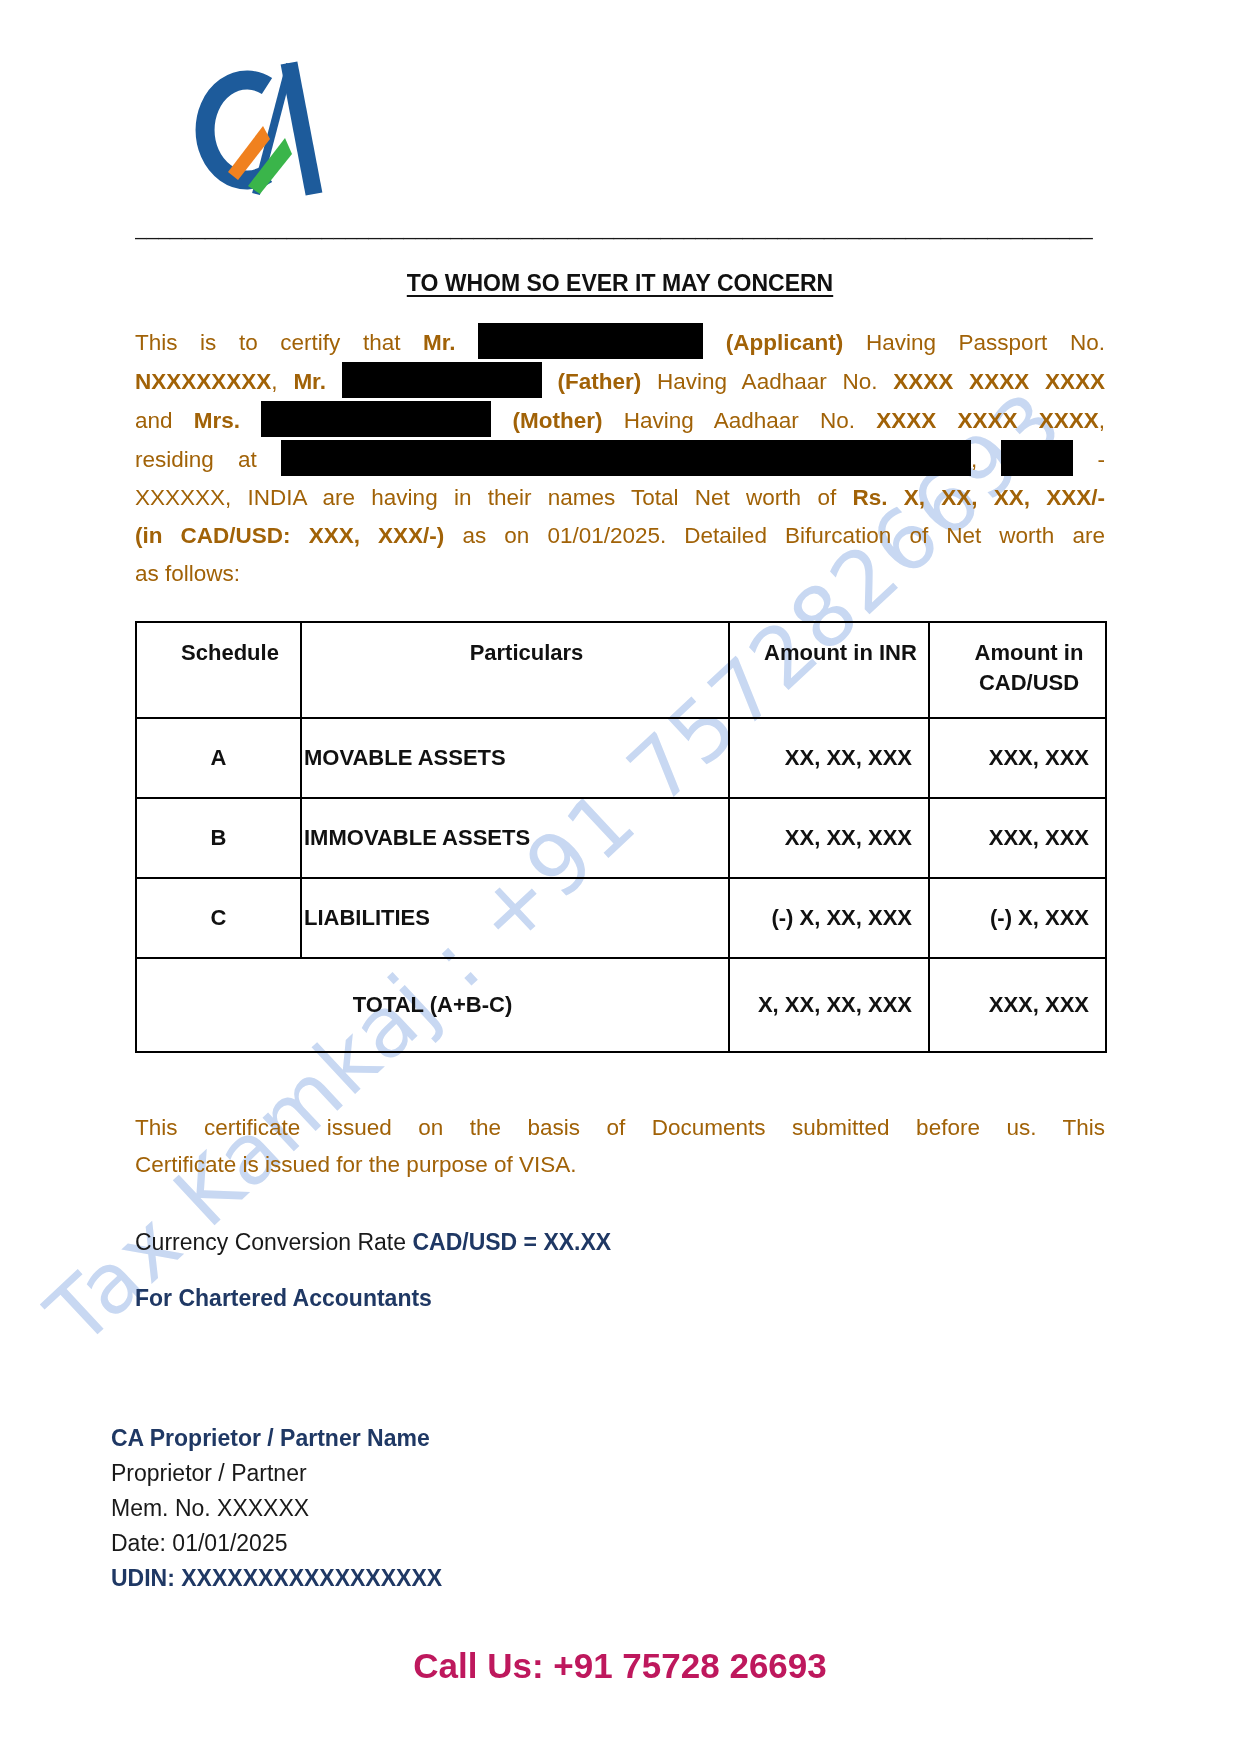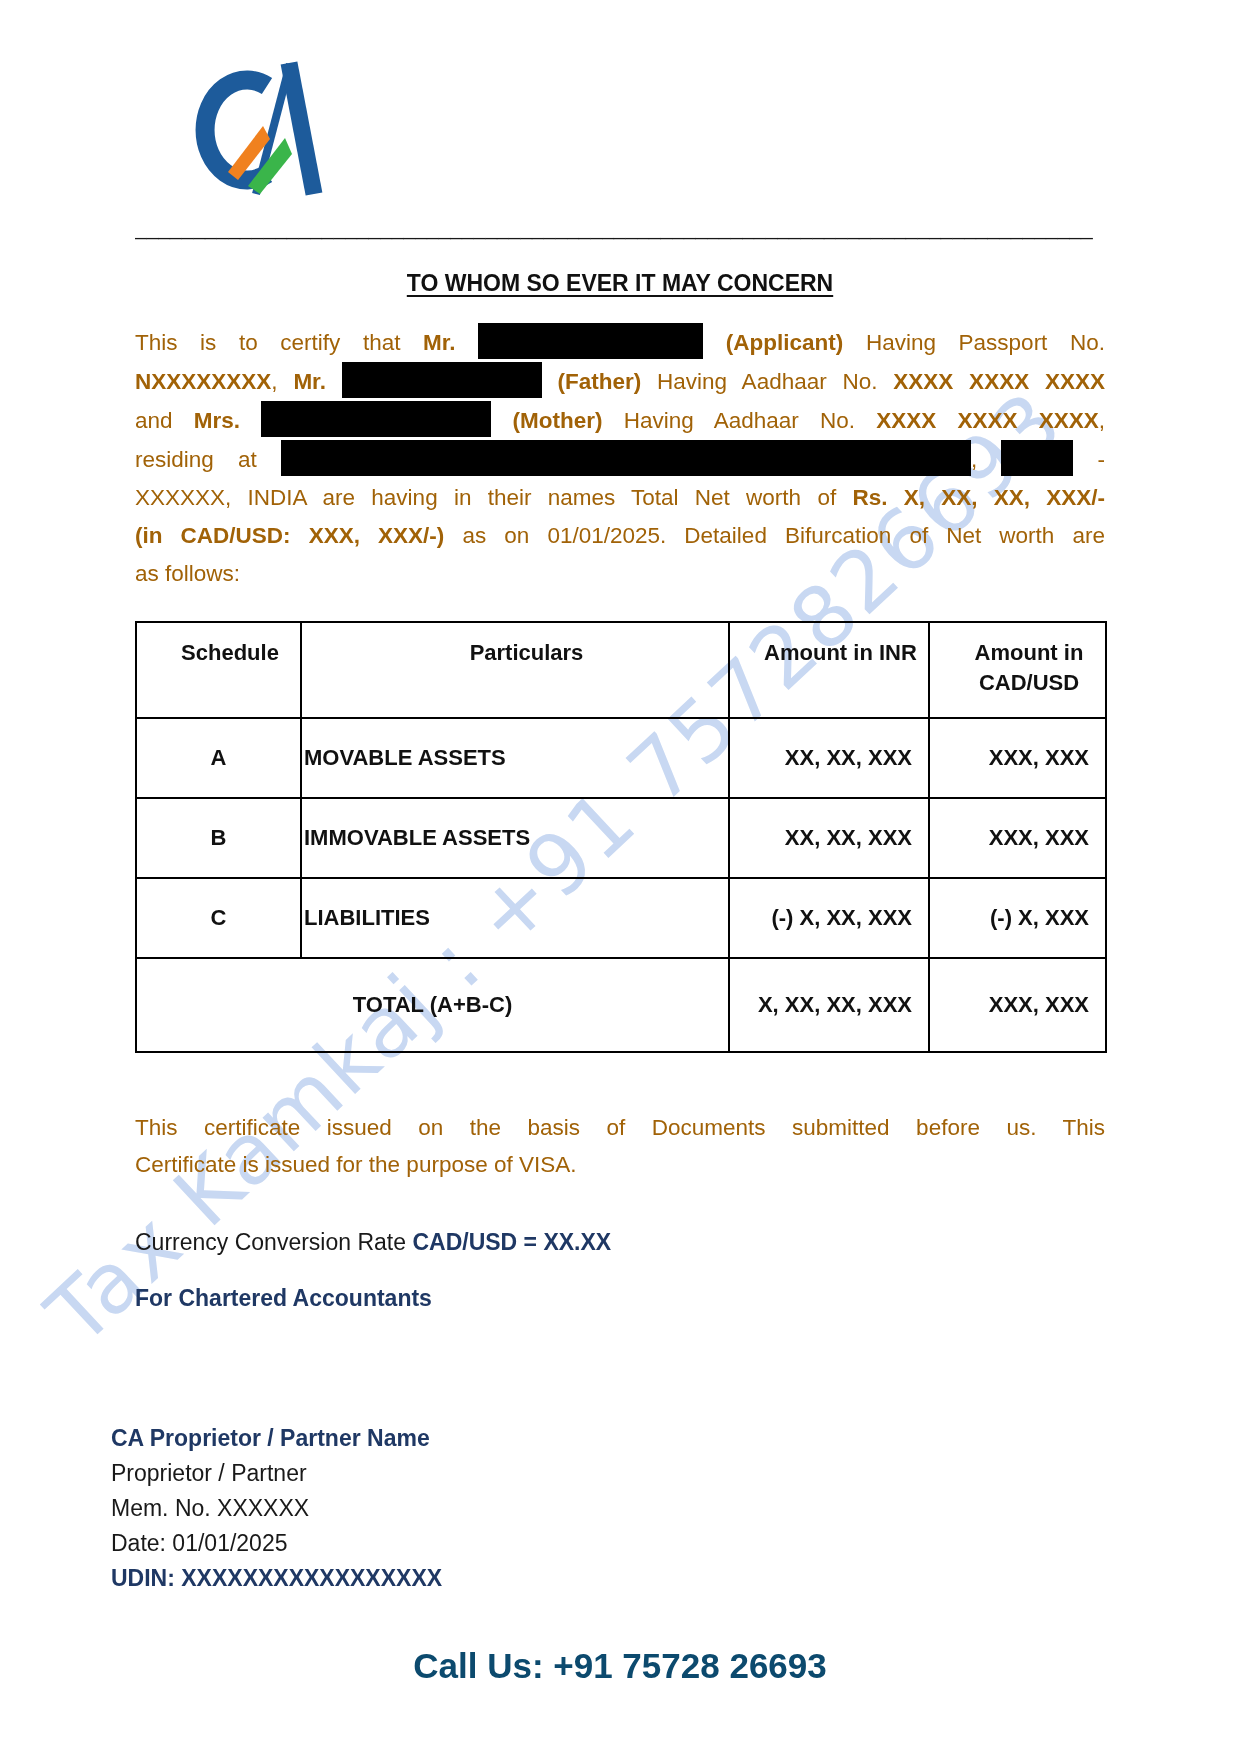--- a/index.html
+++ b/index.html
@@ -129,16 +129,16 @@
     <div class="for-ca navy bold">For Chartered Accountants</div>
 
     <div class="sig">
       <div class="navy bold">CA Proprietor / Partner Name</div>
       <div>Proprietor / Partner</div>
       <div>Mem. No. XXXXXX</div>
       <div>Date: 01/01/2025</div>
       <div class="navy bold">UDIN: XXXXXXXXXXXXXXXXX</div>
     </div>
 
-    <div class="callus" style="color: #0c4a6e;">Call Us: +91 75728 26693</div>
+    <div class="callus" style="color: #be185d;">Call Us: +91 75728 26693</div>
 
   </div>
 </div>
 
 </body></html>

